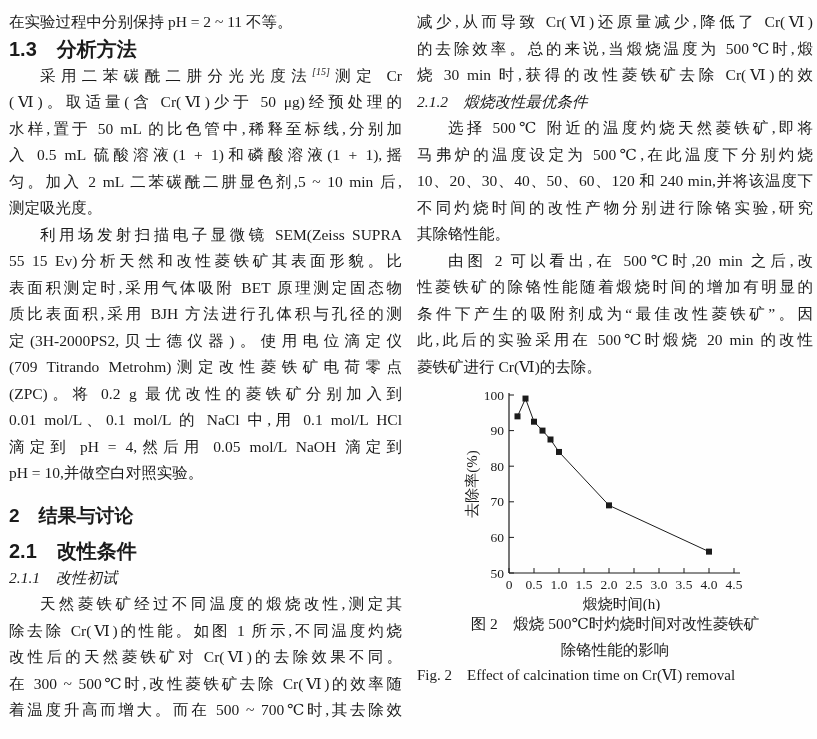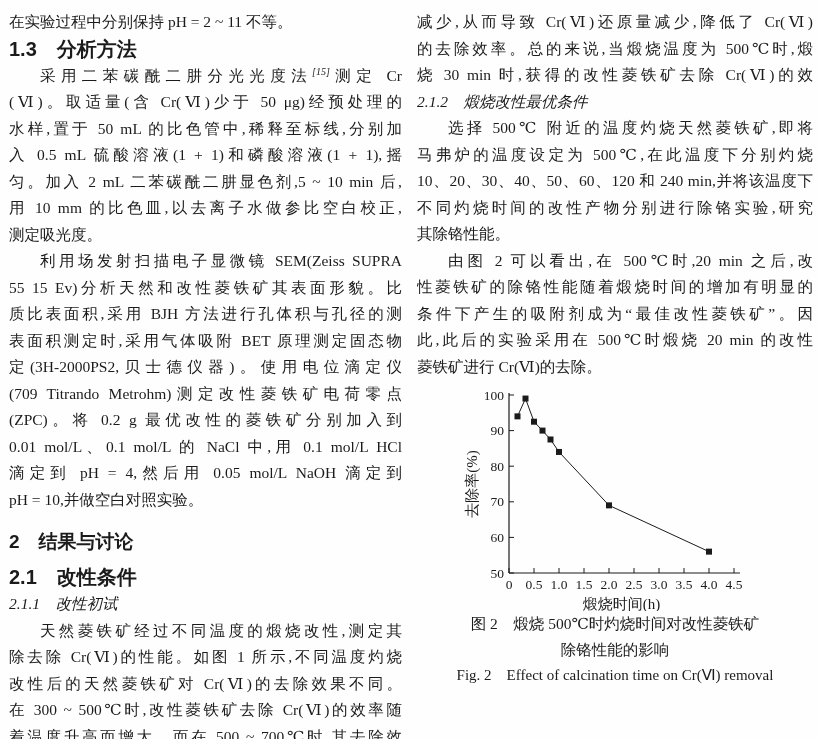--- a/index.html
+++ b/index.html
@@ -27,39 +27,38 @@
     font-size:19px;height:32px;line-height:32px;margin-top:13px;margin-bottom:6px;
     text-align:right;text-align-last:left;
   }
   .h-kai{
     font-style:italic;font-size:15.5px;height:26.5px;line-height:26.5px;
     text-align:left;text-align-last:left;
   }
   figure{margin:0;padding:0;}
   .chart-wrap{width:396px;height:222px;margin-top:9px;}
   .cap-cn{text-align:center;font-size:15.5px;height:26px;line-height:26px;}
-  .cap-en{text-align:center;font-size:15px;height:24px;line-height:24px;font-family:Liberation Serif, serif;}
+  .cap-en{text-align:left;font-size:15px;height:24px;line-height:24px;}
 </style>
 </head>
 <body>
 
 <div class="col col-left" id="left-col">
     <div class="line plain">在实验过程中分别保持 pH = 2 ~ 11 不等。</div>
     <div class="line h-section">1.3　分析方法</div>
     <div class="line body indent"><span>采用二苯碳酰二肼分光光度法</span><sup>[15]</sup><span>测定 Cr</span></div>
     <div class="line body">(Ⅵ)。取适量(含 Cr(Ⅵ)少于 50 μg)经预处理的</div>
     <div class="line body">水样,置于 50 mL 的比色管中,稀释至标线,分别加</div>
     <div class="line body">入 0.5 mL 硫酸溶液(1 + 1)和磷酸溶液(1 + 1),摇</div>
     <div class="line body">匀。加入 2 mL 二苯碳酰二肼显色剂,5 ~ 10 min 后,</div>
-    <div class="line body">用 10 mm 的比色皿,以去离子水做参比空白校正,</div>
     <div class="line plain">测定吸光度。</div>
     <div class="line body indent">利用场发射扫描电子显微镜 SEM(Zeiss SUPRA</div>
     <div class="line body">55 15 Ev)分析天然和改性菱铁矿其表面形貌。比</div>
+    <div class="line body">表面积测定时,采用气体吸附 BET 原理测定固态物</div>
     <div class="line body">质比表面积,采用 BJH 方法进行孔体积与孔径的测</div>
-    <div class="line body">表面积测定时,采用气体吸附 BET 原理测定固态物</div>
     <div class="line body">定(3H-2000PS2,贝士德仪器)。使用电位滴定仪</div>
     <div class="line body">(709 Titrando Metrohm)测定改性菱铁矿电荷零点</div>
     <div class="line body">(ZPC)。将 0.2 g 最优改性的菱铁矿分别加入到</div>
     <div class="line body">0.01 mol/L、0.1 mol/L 的 NaCl 中,用 0.1 mol/L HCl</div>
     <div class="line body">滴定到 pH = 4,然后用 0.05 mol/L NaOH 滴定到</div>
     <div class="line plain">pH = 10,并做空白对照实验。</div>
     <div class="line h-chapter">2　结果与讨论</div>
     <div class="line h-section">2.1　改性条件</div>
     <div class="line h-kai">2.1.1　改性初试</div>
     <div class="line body indent">天然菱铁矿经过不同温度的煅烧改性,测定其</div>

